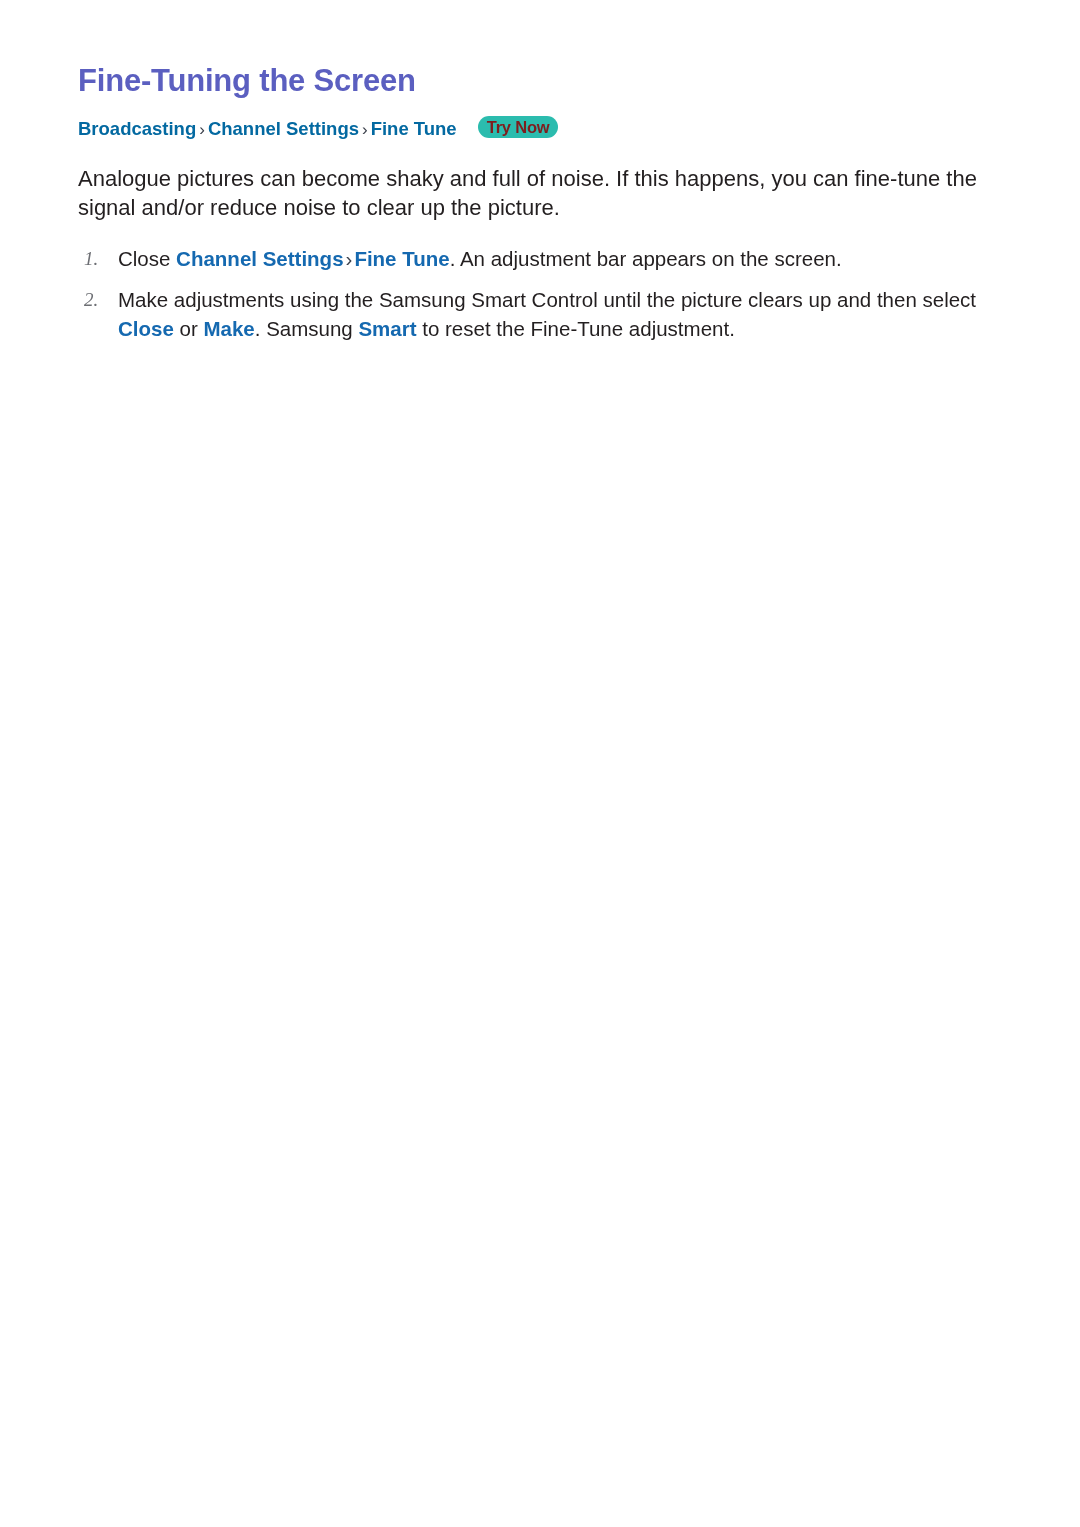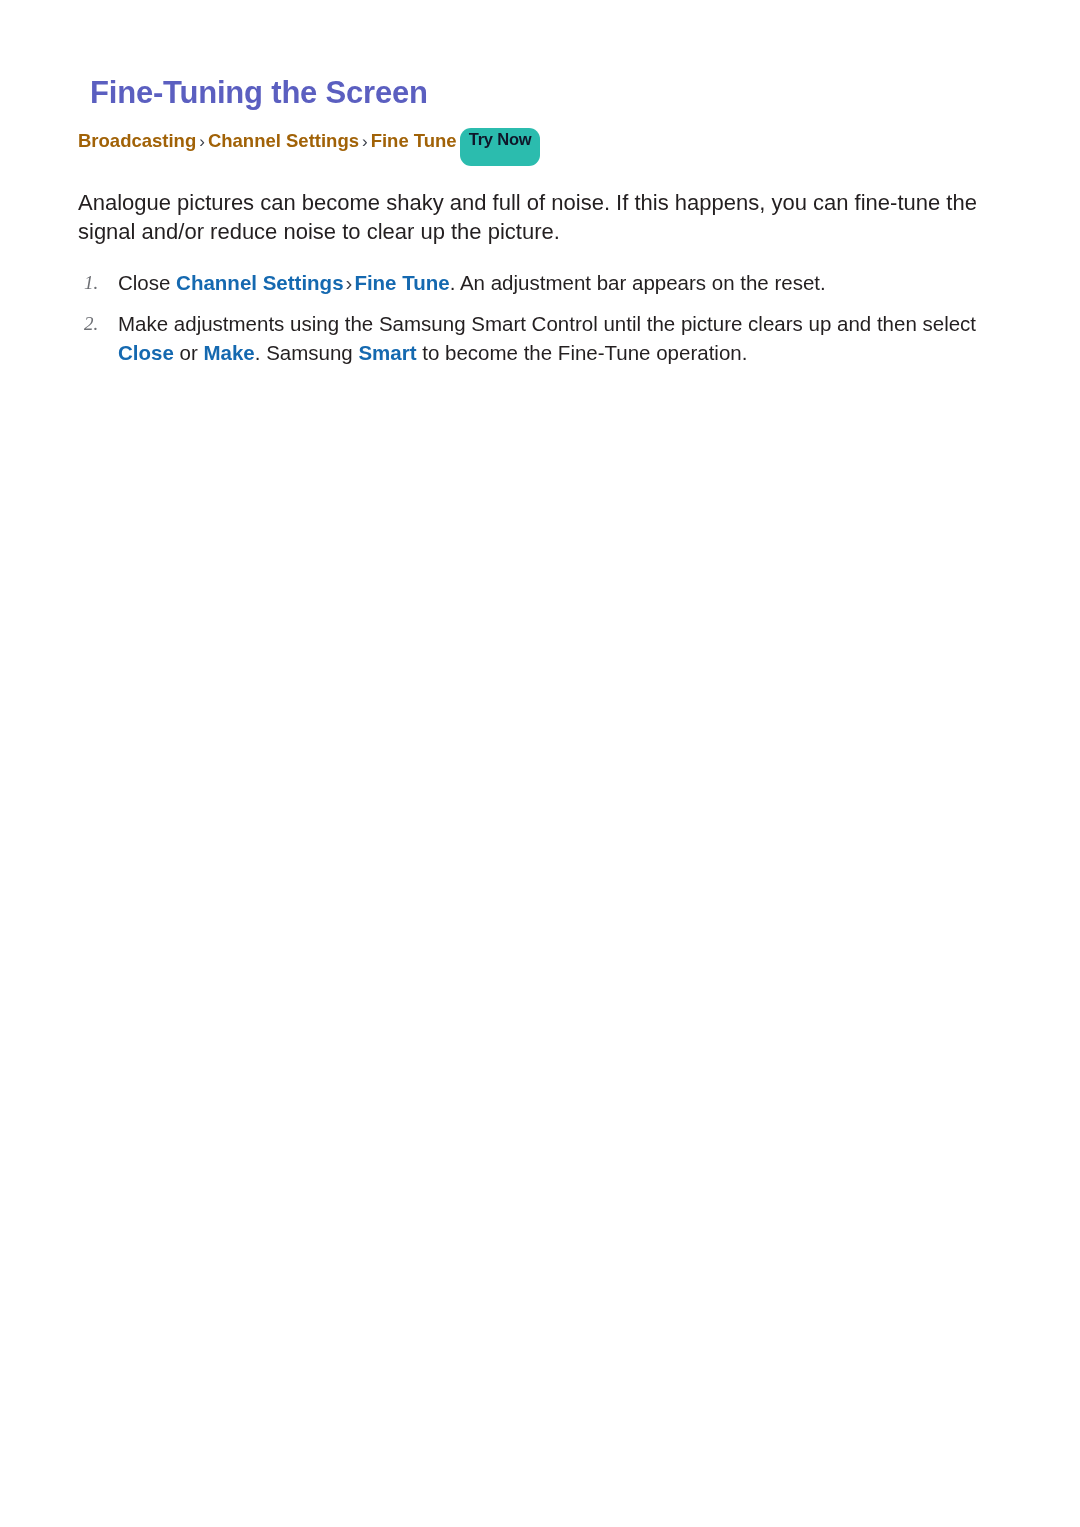--- a/index.html
+++ b/index.html
@@ -21,59 +21,59 @@
     left: 0;
     top: 0;
     width: 1080px;
     height: 1527px;
     box-sizing: border-box;
     padding: 62px 88px 0 78px;
   }
 
   
   .page-title {
-    margin: 12px;
+    margin: 0;
     font-size: 31px;
     line-height: 38px;
     font-weight: bold;
     color: #5b5fc0;
     letter-spacing: -0.2px;
   }
 
   
   .breadcrumb {
     margin-top: 16px;
     font-size: 18.5px;
     line-height: 24px;
     font-weight: bold;
     color: #1569b0;
     white-space: nowrap;
     display: block;
   }
   .breadcrumb .crumb {
-    color: #a16207;
+    color: #0369a1;
     font-weight: bold;
   }
   .breadcrumb .sep {
     color: #3a3f4a;
     font-weight: normal;
     font-size: 17px;
     padding: 0 3px;
   }
   .try-now {
     display: inline-block;
     background: #2bbcae;
-    color: #0f172a;
+    color: #7f1d1d;
     font-size: 16.5px;
     font-weight: bold;
     line-height: 21px;
-    padding: 1px 9px 16px 9px;
+    padding: 1px 9px 0 9px;
     border-radius: 11px;
     vertical-align: 2px;
-    margin-left: 3px;
+    margin-left: 21px;
     letter-spacing: -0.2px;
   }
 
   
   .note-row {
     margin-top: 12px;
     display: flex;
     align-items: flex-start;
     padding-left: 5px;
   }
@@ -147,22 +147,22 @@
     <span class="crumb">Broadcasting</span><span class="sep">›</span><span class="crumb">Channel Settings</span><span class="sep">›</span><span class="crumb">Fine Tune</span><span class="try-now">Try Now</span>
   </div>
 
 
   <p class="body-para">Analogue pictures can become shaky and full of noise. If this happens, you can fine-tune the signal and/or reduce noise to clear up the picture.</p>
 
   <div class="steps">
 
     <div class="step">
       <span class="step-num">1.</span>
-      <span class="step-text"><span>Close </span><span class="hl">Channel Settings</span><span class="hl-sep">›</span><span class="hl">Fine Tune</span><span>. An adjustment bar appears on the reset.</span></span>
+      <span class="step-text"><span>Close </span><span class="hl">Channel Settings</span><span class="hl-sep">›</span><span class="hl">Fine Tune</span><span>. An adjustment bar appears on the screen.</span></span>
     </div>
 
     <div class="step">
       <span class="step-num">2.</span>
-      <span class="step-text"><span>Make adjustments using the Samsung Smart Control until the picture clears up and then select</span> <span class="hl">Close</span><span> or </span><span class="hl">Make</span><span>. Samsung </span><span class="hl">Smart</span><span> to become the Fine-Tune operation.</span></span>
+      <span class="step-text"><span>Make adjustments using the Samsung Smart Control until the picture clears up and then select</span> <span class="hl">Close</span><span> or </span><span class="hl">Make</span><span>. Samsung </span><span class="hl">Smart</span><span> to reset the Fine-Tune adjustment.</span></span>
     </div>
 
   </div>
 </div>
 
 </body></html>

